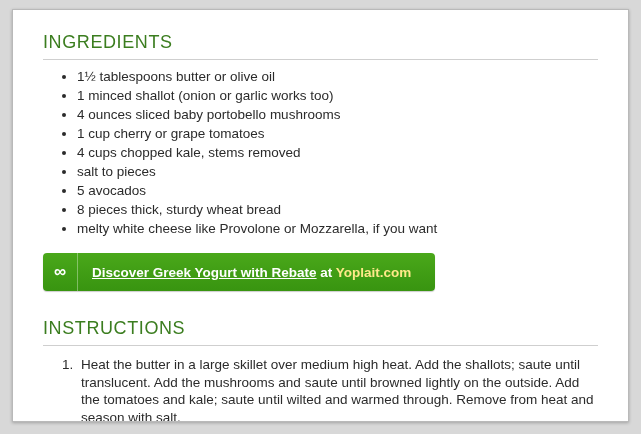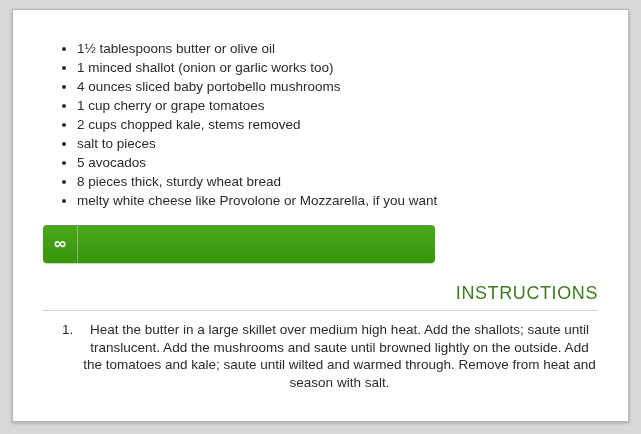--- a/index.html
+++ b/index.html
@@ -86,59 +86,59 @@
     white-space: nowrap;
   }
   .ad-text .ad-link {
     color: #ffffff;
     text-decoration: underline;
   }
   .ad-text .ad-site {
     color: #ffe98a;
   }
   h2.instructions-title {
-    margin-top: 20px;
-    text-align: right;
+    margin-top: 27px;
   }
   ol.instructions {
     margin: 10px 0 0 0;
     padding: 0 0 0 34px;
     list-style: decimal;
   }
   ol.instructions li {
     font-size: 13.5px;
     color: #2b2b2b;
     line-height: 17.5px;
     margin: 0 0 7px 0;
     padding-left: 4px;
-    text-align: center;
   }
 </style>
 </head>
 <body>
 
 <div class="page">
   <div class="content">
 
+    <h2 class="section-title">INGREDIENTS</h2>
 
     <ul class="ingredients">
       <li>1½ tablespoons butter or olive oil</li>
       <li>1 minced shallot (onion or garlic works too)</li>
       <li>4 ounces sliced baby portobello mushrooms</li>
       <li>1 cup cherry or grape tomatoes</li>
-      <li>2 cups chopped kale, stems removed</li>
+      <li>4 cups chopped kale, stems removed</li>
       <li>salt to pieces</li>
       <li>5 avocados</li>
       <li>8 pieces thick, sturdy wheat bread</li>
       <li>melty white cheese like Provolone or Mozzarella, if you want</li>
     </ul>
 
     <div class="ad-banner">
       <span class="ad-icon">∞</span>
       <span class="ad-divider"></span>
+      <span class="ad-text"><span class="ad-link">Discover Greek Yogurt with Rebate</span><span> at </span><span class="ad-site">Yoplait.com</span></span>
     </div>
 
     <h2 class="section-title instructions-title">INSTRUCTIONS</h2>
 
     <ol class="instructions">
       <li>Heat the butter in a large skillet over medium high heat. Add the shallots; saute until translucent. Add the mushrooms and saute until browned lightly on the outside. Add the tomatoes and kale; saute until wilted and warmed through. Remove from heat and season with salt.</li>
 
     </ol>
 
   </div>

